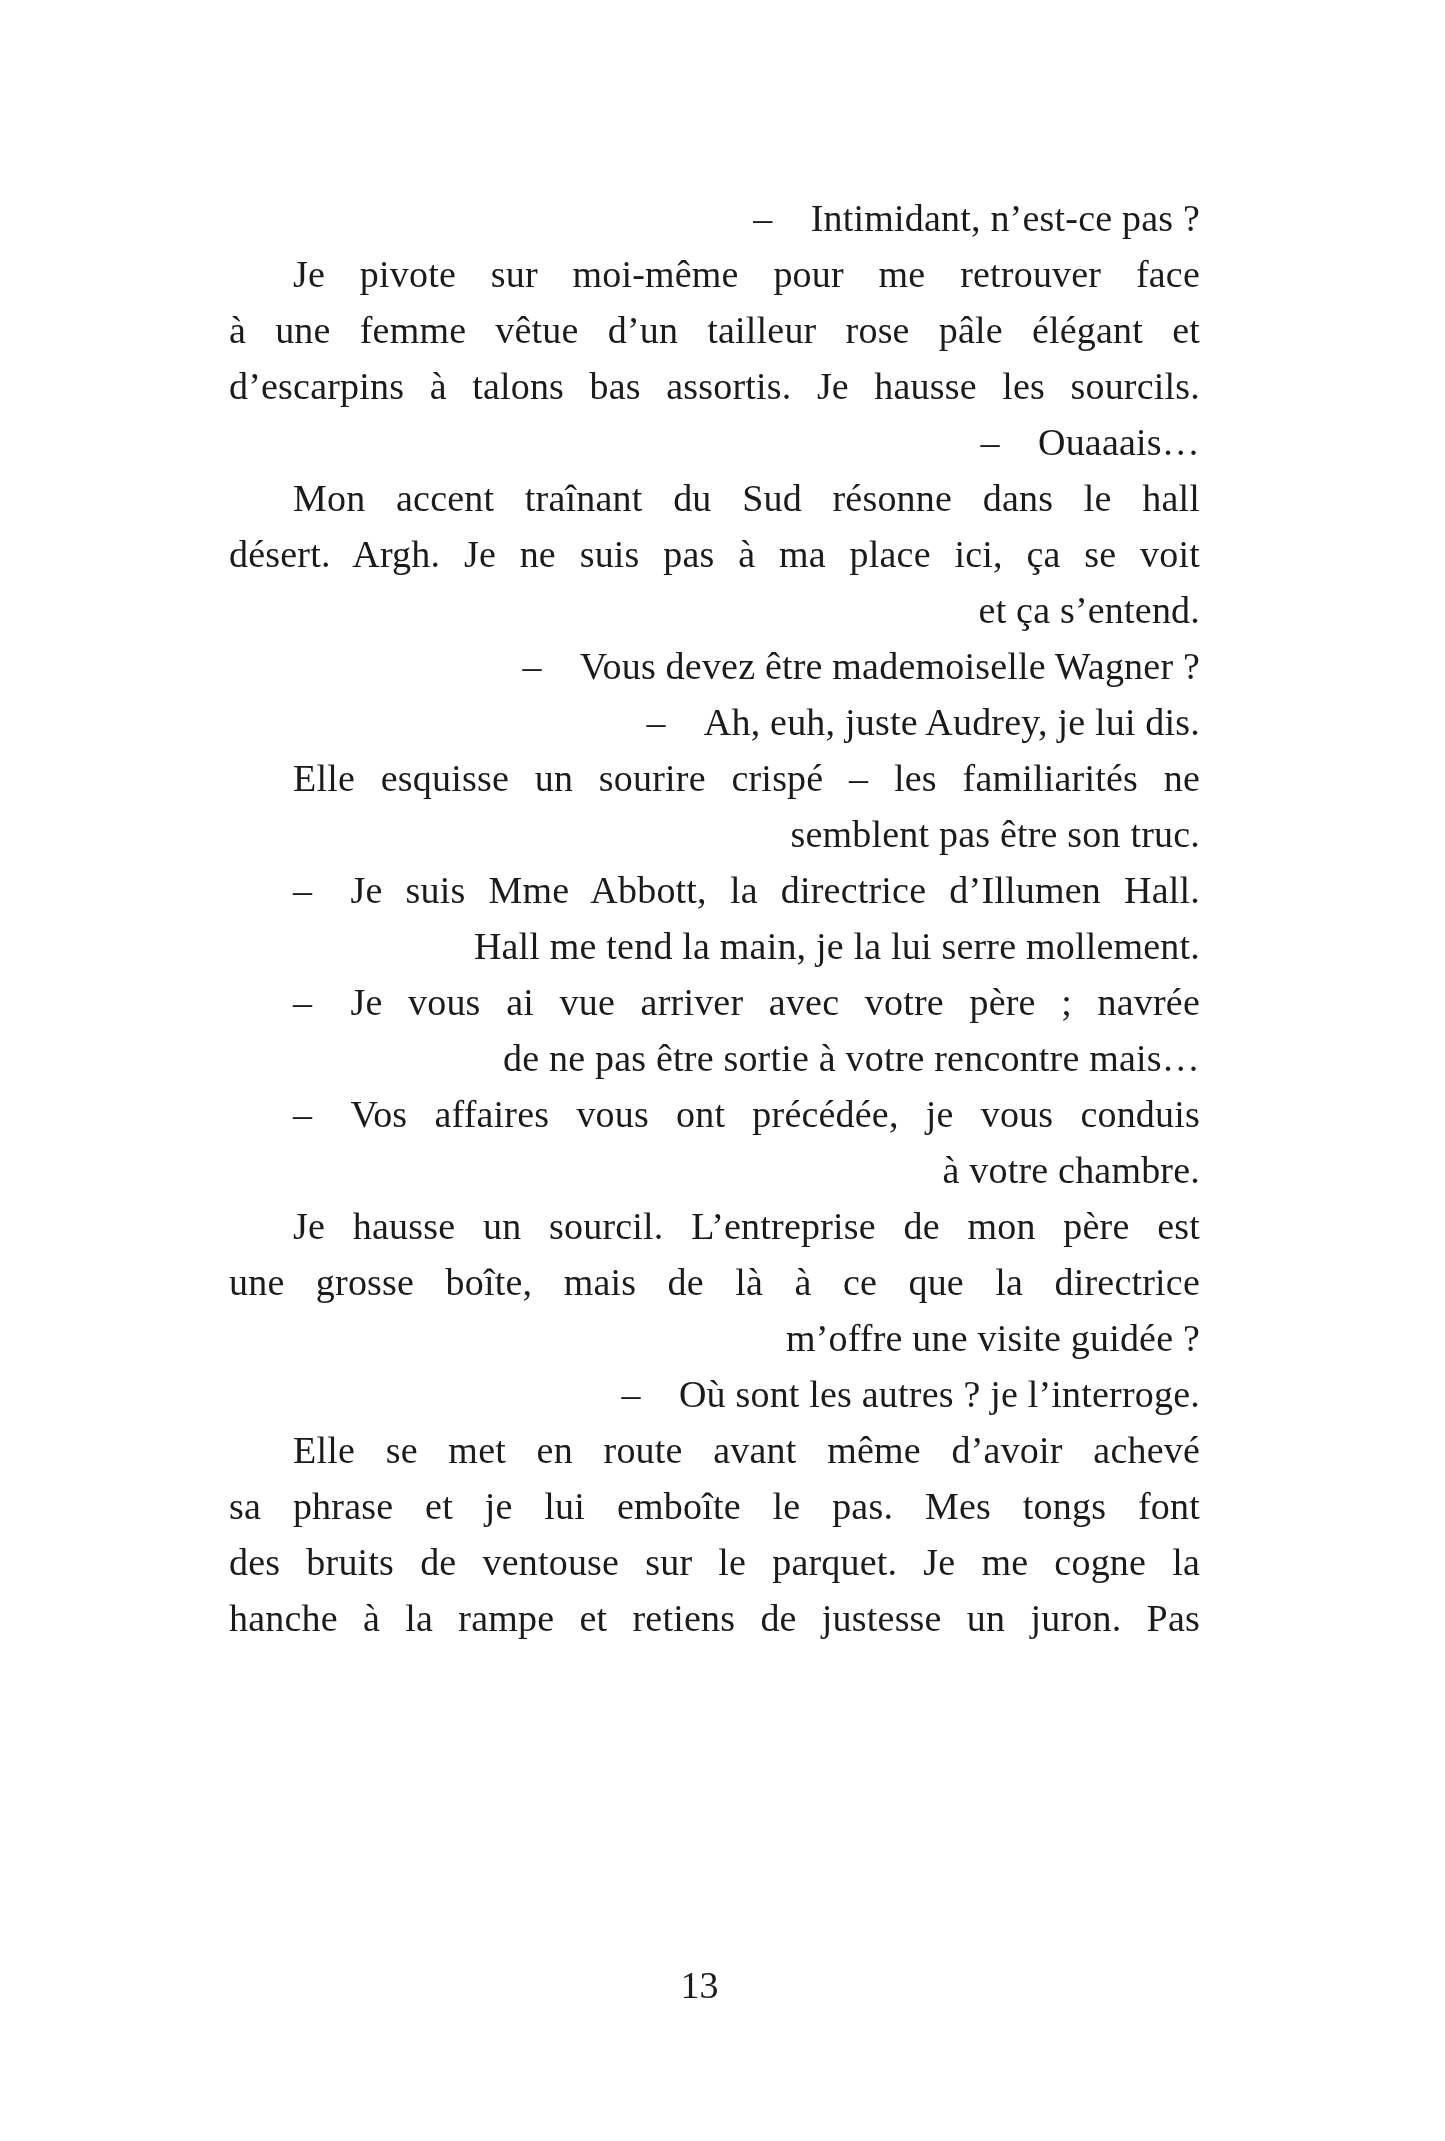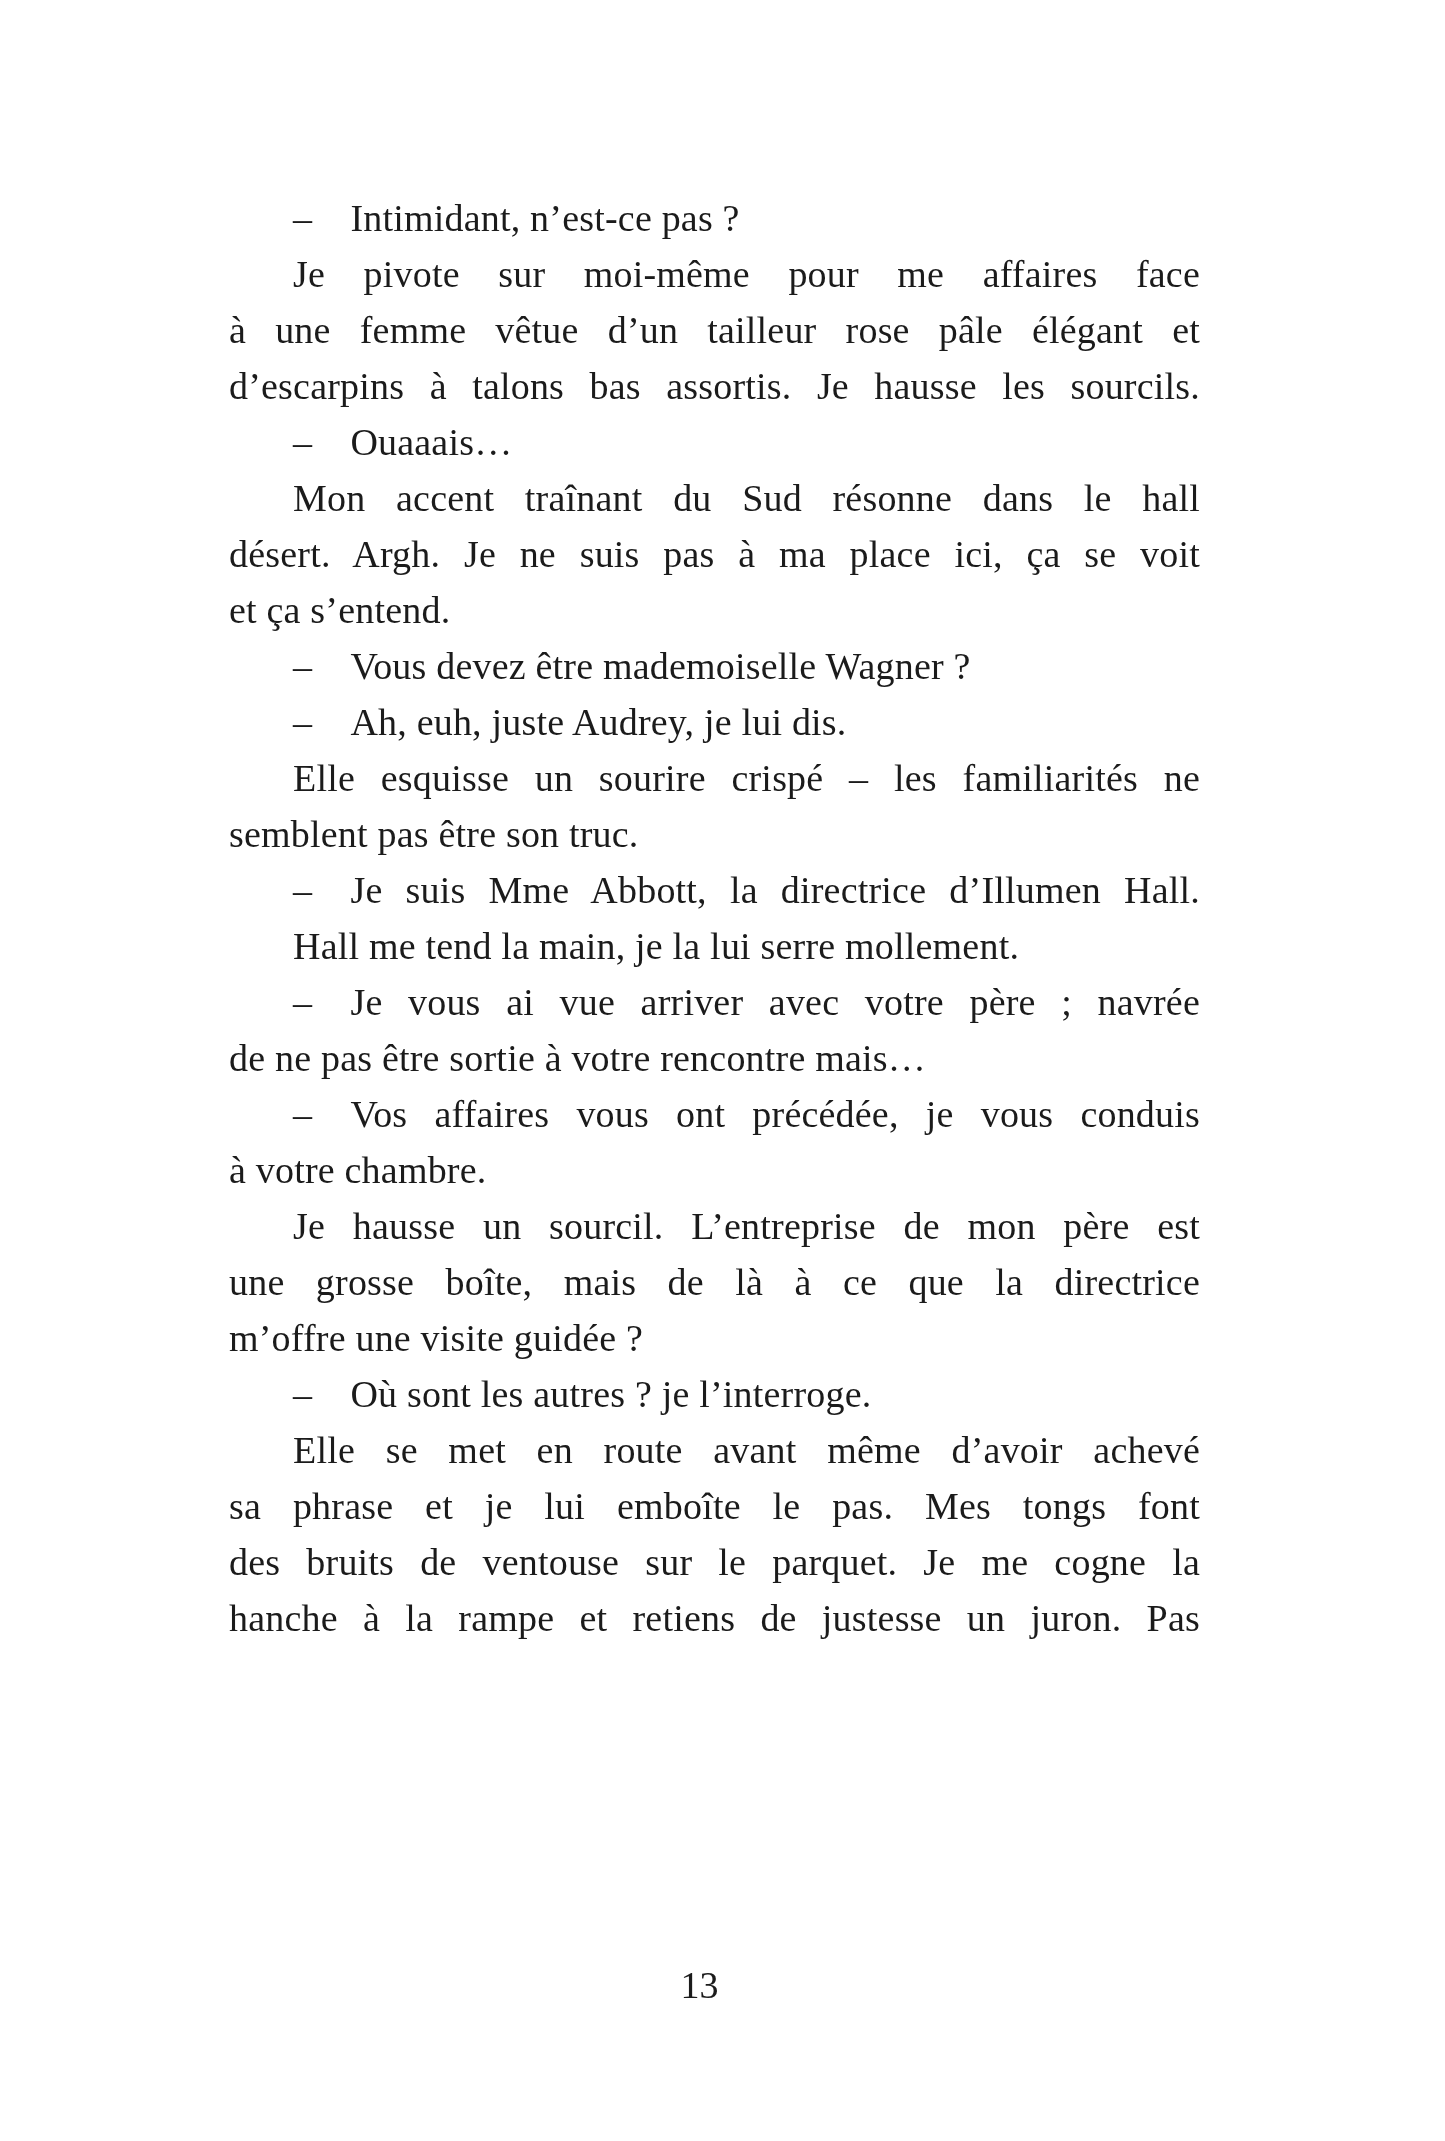--- a/index.html
+++ b/index.html
@@ -20,21 +20,21 @@
     position: absolute;
     left: 229px;
     top: 190px;
     width: 971px;
     font-size: 38px;
     line-height: 56px;
     letter-spacing: 0.2px;
   }
   .paragraph { margin: 0; }
   .line {
-    text-align: left;
+    text-align: right;
     white-space: normal;
     height: 56px;
     overflow: visible;
   }
   .line.justify {
     text-align: justify;
     text-align-last: justify;
   }
   .line.indent {
     text-indent: 64px;
@@ -54,21 +54,21 @@
 </style>
 </head>
 <body>
 
 <div class="page">
   <div class="text-block" id="text-block">
       <div class="paragraph">
         <div class="line indent"><span>– Intimidant, n’est-ce pas&nbsp;?</span></div>
       </div>
       <div class="paragraph">
-        <div class="line indent justify"><span>Je pivote sur moi-même pour me affaires face</span></div>
+        <div class="line indent justify"><span>Je pivote sur moi-même pour me retrouver face</span></div>
         <div class="line justify"><span>à une femme vêtue d’un tailleur rose pâle élégant et</span></div>
         <div class="line justify"><span>d’escarpins à talons bas assortis. Je hausse les sourcils.</span></div>
       </div>
       <div class="paragraph">
         <div class="line indent"><span>– Ouaaais…</span></div>
       </div>
       <div class="paragraph">
         <div class="line indent justify"><span>Mon accent traînant du Sud résonne dans le hall</span></div>
         <div class="line justify"><span>désert. </span><span class="it">Argh</span><span>. Je ne suis pas à ma place ici, ça se voit</span></div>
         <div class="line"><span>et ça </span><span class="it">s’entend</span><span>.</span></div>

